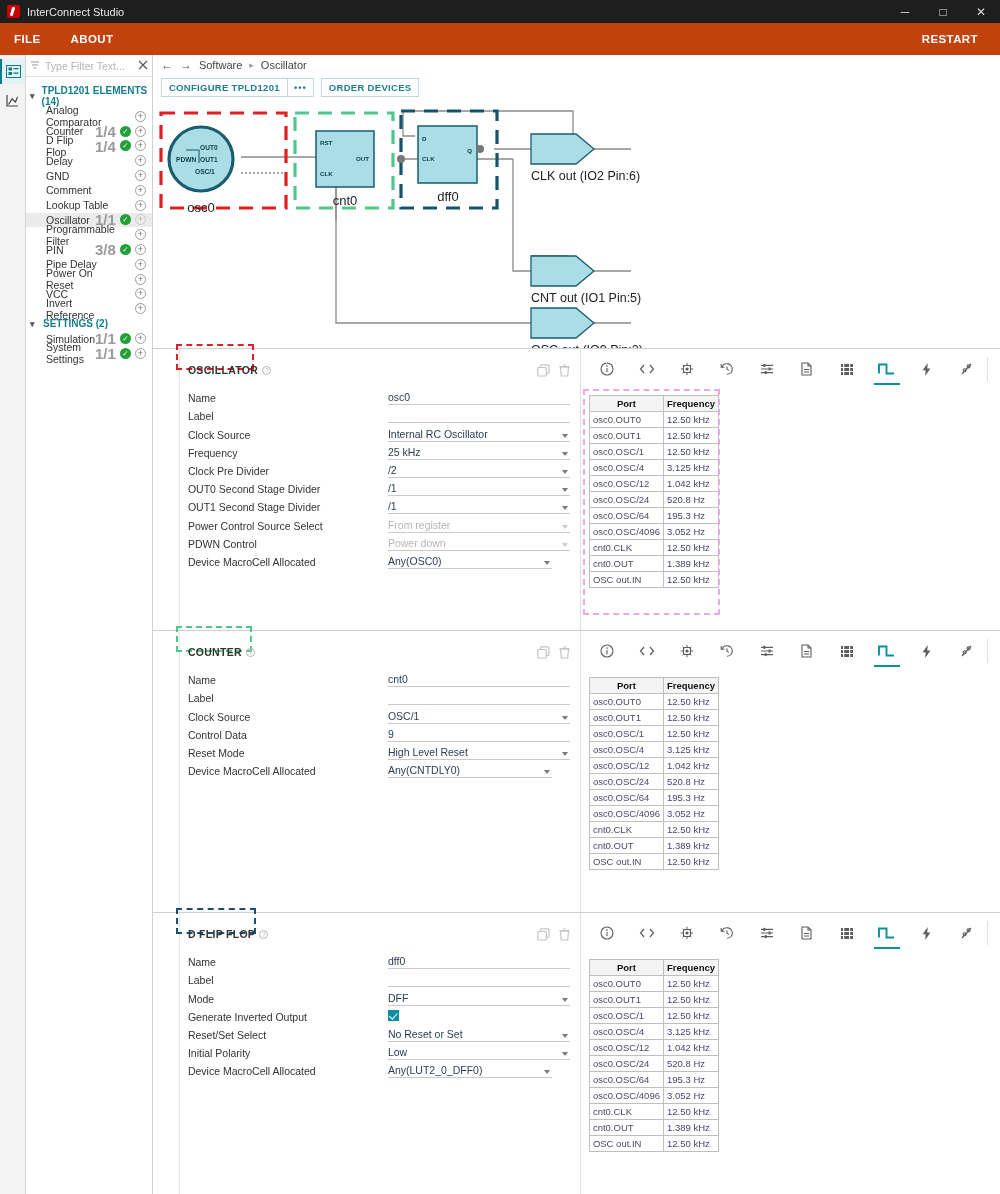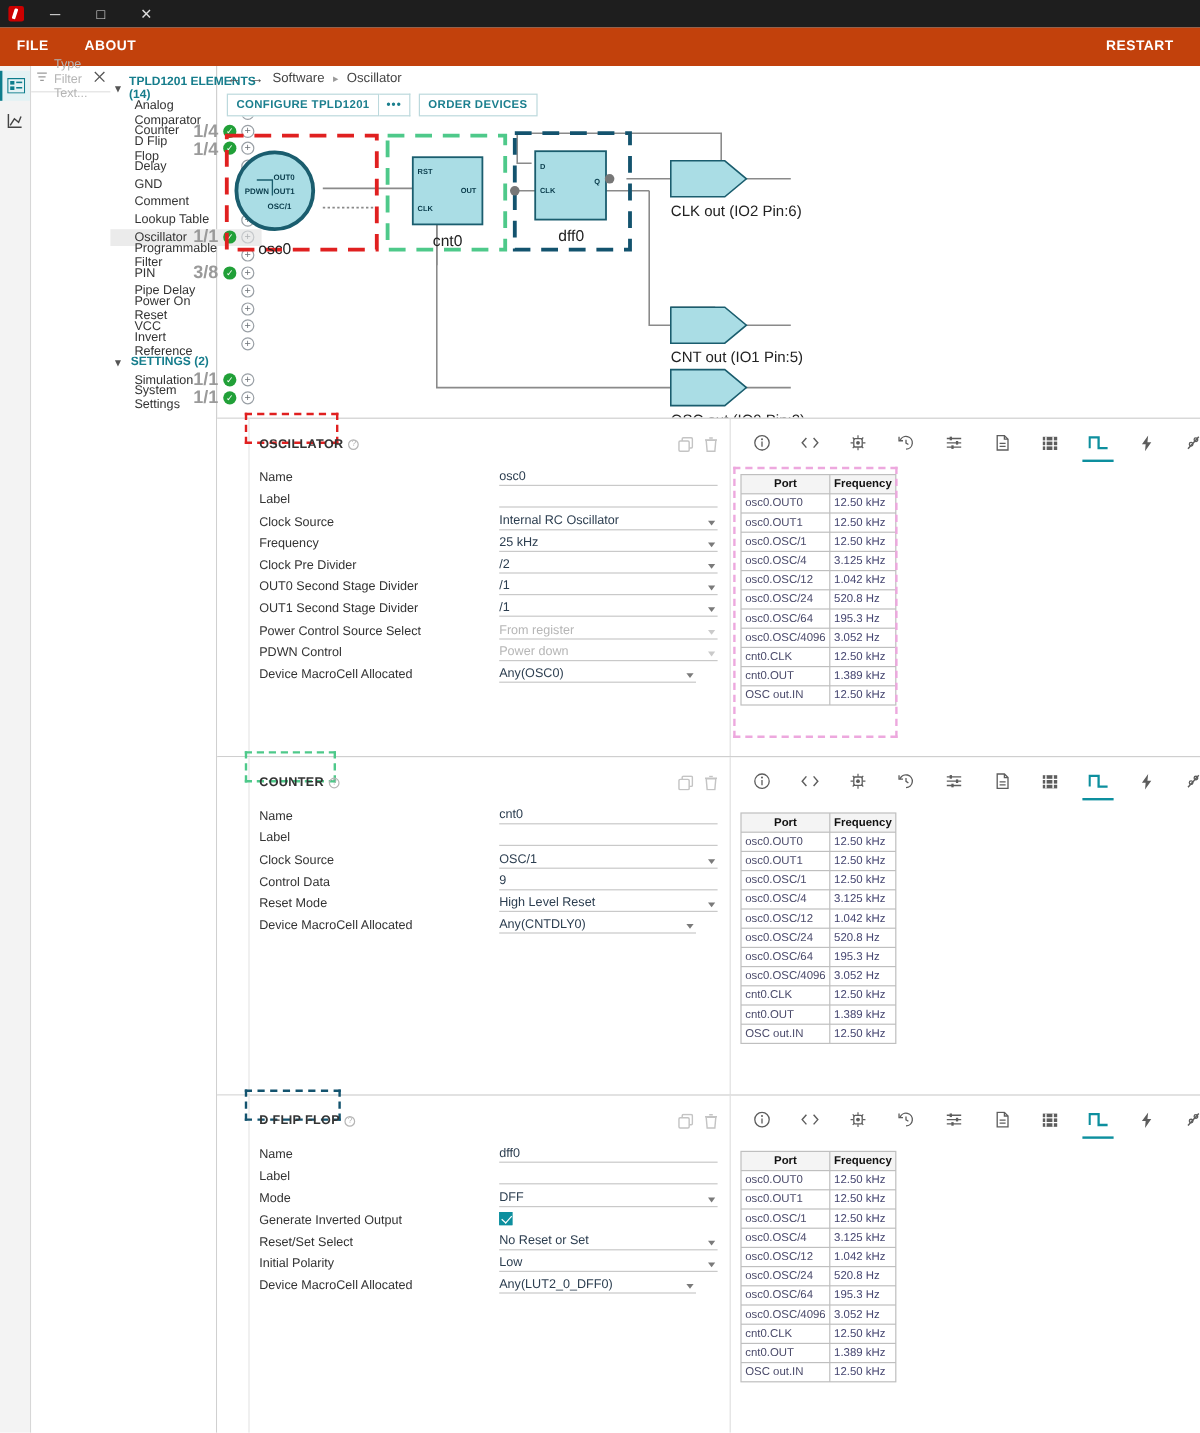--- a/index.html
+++ b/index.html
@@ -42,21 +42,21 @@
   .body-wrap{display:flex; height:1139px;}
 
   
   .rail{width:29px;background:#f3f3f3;border-right:1px solid #d7d7d7;
     display:flex;flex-direction:column;align-items:center;padding-top:4px;}
   .rail-ic{width:25px;height:25px;display:flex;align-items:center;justify-content:center;margin-bottom:4px;}
   .rail-ic.active{background:#e3f2f4;border-left:2px solid #0d7d8c;}
 
   
   .sidebar{width:155px;background:#ffffff;border-right:1px solid #d0d0d0;
-    display:flex;flex-direction:row;}
+    display:flex;flex-direction:column;}
   .filter-row{display:flex;align-items:center;height:22px;border-bottom:1px solid #e2e2e2;padding:0 4px;gap:5px;}
   .filter-row .ph{flex:1;color:#b5b5b5;font-size:10.5px;}
   .tree{padding-top:6px;font-size:10.5px;}
   .tree-group{display:flex;align-items:center;gap:4px;color:#167d8c;font-weight:bold;
     font-size:10px;padding:2px 4px;}
   .chev{font-size:9px;color:#555;width:9px;display:inline-block;}
   .tree-item{display:flex;align-items:center;height:14.8px;padding:0 6px 0 20px;color:#333;}
   .tree-item.sel{background:#ebebeb;}
   .ti-label{flex:1;}
   .ti-count{color:#9a9a9a;font-size:15px;margin-right:4px;font-weight:bold;}
@@ -133,20 +133,21 @@
   .ftable td:nth-child(2){color:#454570;}
   .tbl-wrap{position:relative;display:inline-block;}
   .tbl-dash{position:absolute;left:2px;top:8px;width:137px;height:226px;
     border:2.5px dashed #eda8de;pointer-events:none;}
 </style>
 </head>
 <body>
 
 <div class="titlebar">
   <span class="app-logo"></span>
+  <span class="ttl">InterConnect Studio</span>
   <div class="win-btns">
     <div class="win-btn">─</div>
     <div class="win-btn">□</div>
     <div class="win-btn close">✕</div>
   </div>
 </div>
 
 <div class="menubar">
   <span class="mi">FILE</span>
   <span class="mi">ABOUT</span>

